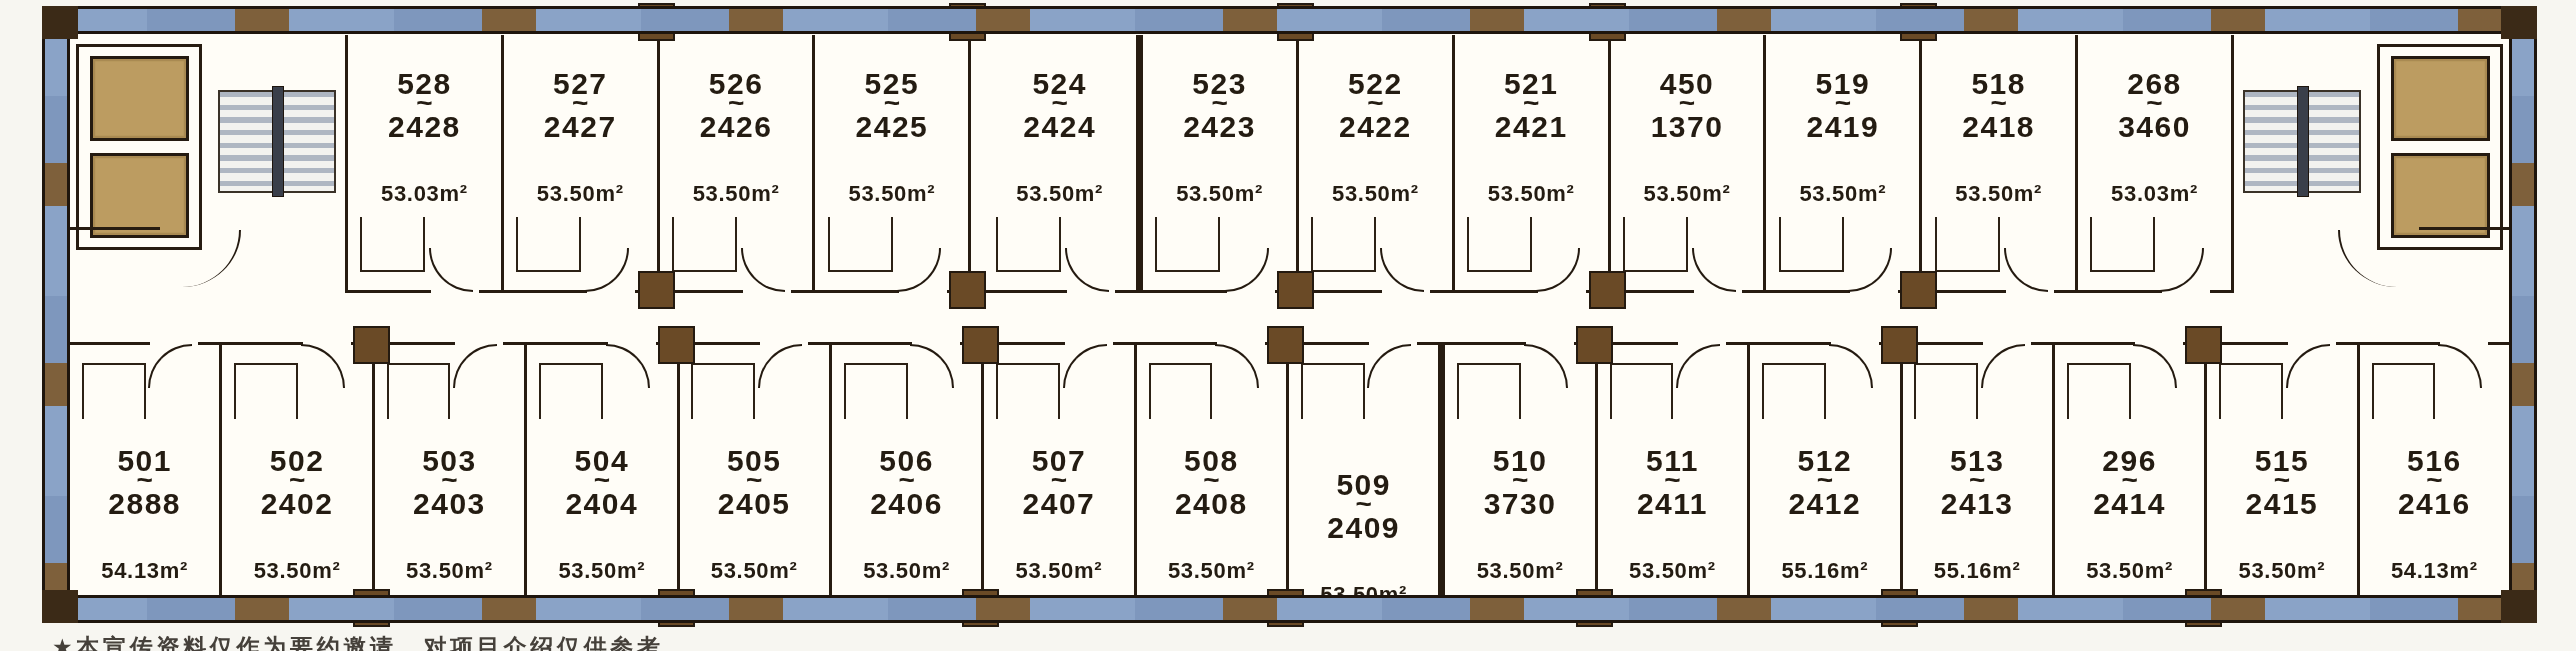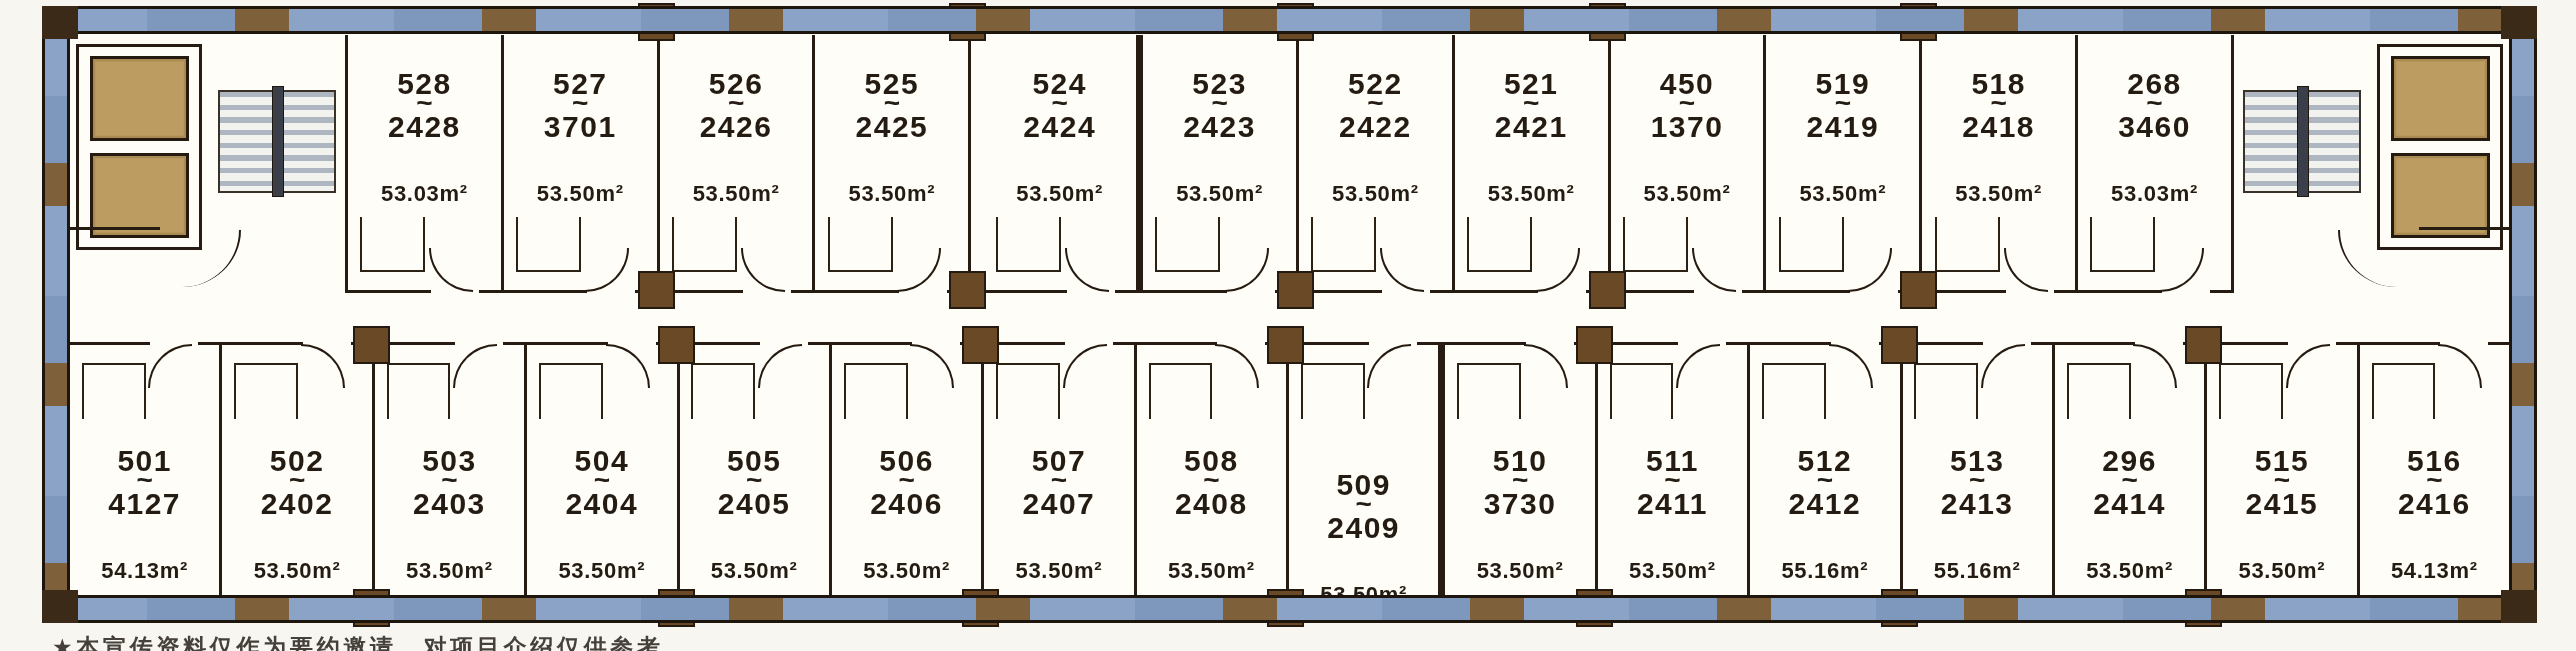--- a/index.html
+++ b/index.html
@@ -134,21 +134,21 @@
       <span class="bath"></span>
       <span class="gap"></span>
       <span class="arc"></span>
     </div>
   </div>
 
   <div class="room">
     <div class="labels">
       <div class="unit">527</div>
       <div class="tilde">~</div>
-      <div class="alt">3701</div>
+      <div class="alt">2427</div>
       <div class="area"><span class="a-val">53.50</span><span class="a-unit">m²</span></div>
     </div>
     <div class="vestibule">
       <span class="bath"></span>
       <span class="gap"></span>
       <span class="arc"></span>
     </div>
   </div>
 
   <div class="room">
@@ -301,21 +301,21 @@
         <div class="entry-arc"></div>
       </div>
     </div>
     <div class="corridor"></div>
     <div class="zone-bottom">
       <div class="row bottom" id="bottom-row">
   <div class="room">
     <div class="labels">
       <div class="unit">501</div>
       <div class="tilde">~</div>
-      <div class="alt">4127</div>
+      <div class="alt">2888</div>
       <div class="area"><span class="a-val">54.13</span><span class="a-unit">m²</span></div>
     </div>
     <div class="vestibule">
       <span class="bath"></span>
       <span class="gap"></span>
       <span class="arc"></span>
     </div>
   </div>
 
   <div class="room">

